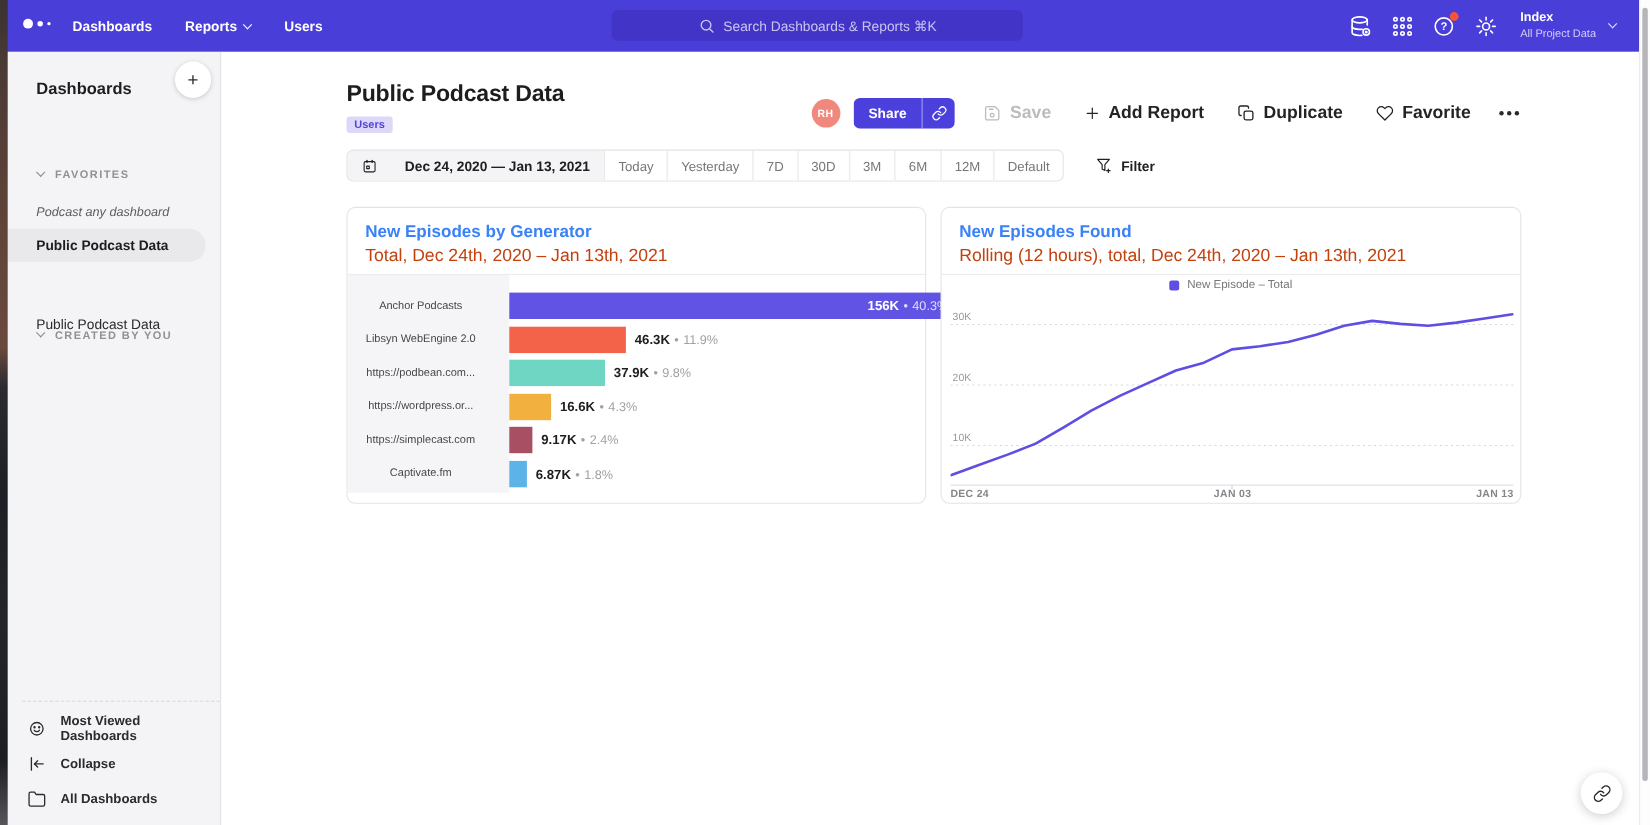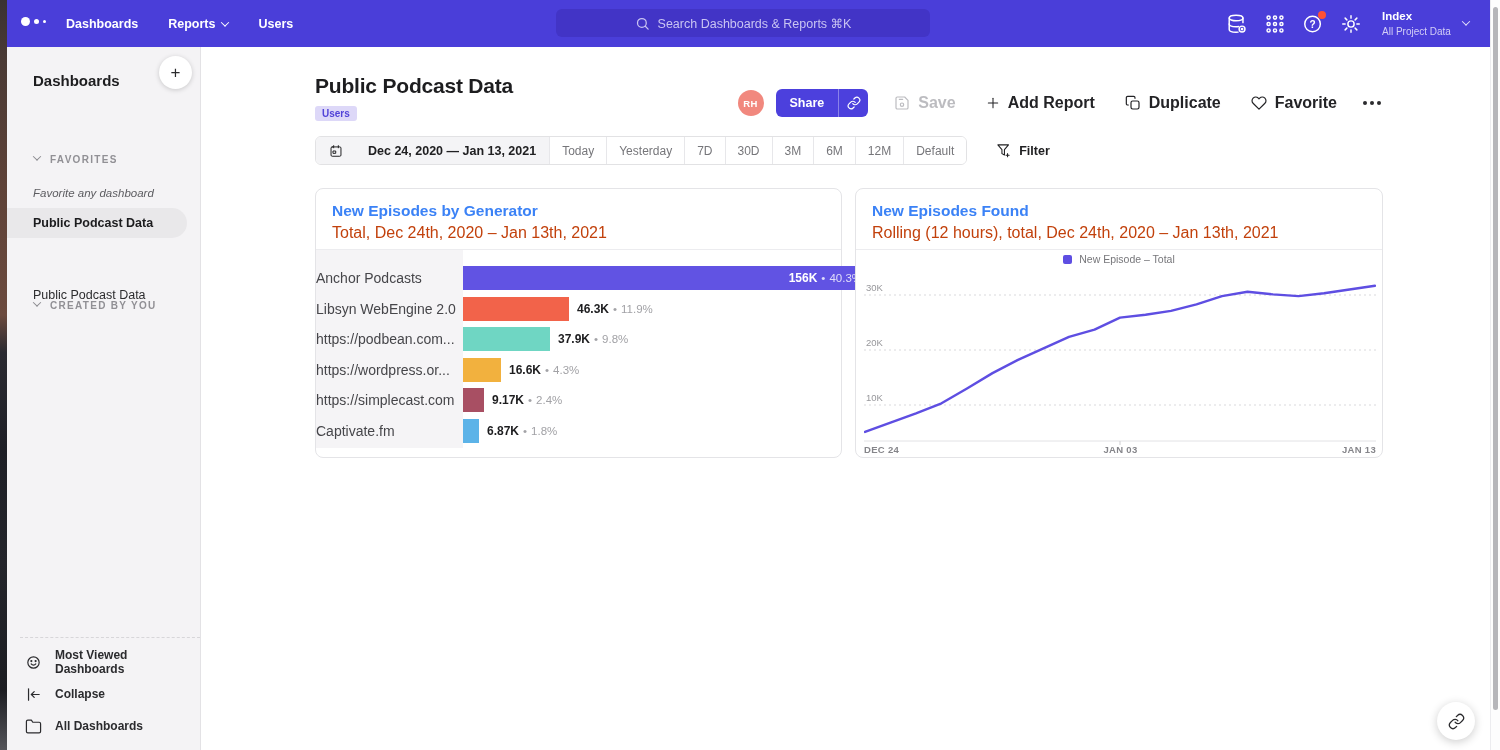--- a/index.html
+++ b/index.html
@@ -83,21 +83,21 @@
   .card2 { left:653px; width:528px; }
   .card-head { padding:13px 16px 0 16px; height:60px; cursor:pointer; }
   .card-title { font-size:15.5px; font-weight:700; color:#3b82f6; }
   .card-sub { font-size:16px; color:#c2410c; margin-top:4px; }
   .card-body { position:absolute; left:0; top:60px; right:0; bottom:0; border-top:1px solid #ececef; }
 
   
   .label-col-bg { position:absolute; left:0; top:0; width:147px; height:198px; background:#f5f4f6; }
   .bar-rows { position:absolute; left:0; top:0; right:0; padding-top:13px; }
   .bar-row { height:30.5px; display:flex; align-items:center; position:relative; }
-  .bar-label { width:147px; flex:none; text-align:left; padding-right:14px; font-size:14px; color:#46464a; white-space:nowrap; overflow:hidden; }
+  .bar-label { width:147px; flex:none; text-align:center; padding-right:14px; font-size:10px; color:#46464a; white-space:nowrap; overflow:hidden; }
   .bar-wrap { flex:1; display:flex; align-items:center; position:relative; }
   .bar { height:24px; flex:none; position:relative; cursor:pointer; }
   .bar-val { margin-left:8px; white-space:nowrap; font-size:12px; font-weight:700; color:#1d1d1f; }
   .bar-val .pct, .bar-val .sep { font-weight:400; font-size:11.5px; color:#a2a2a6; }
   .bar-val .sep { margin:0 4px; }
   .bar > .bar-val { position:absolute; right:9px; top:50%; transform:translateY(-50%); margin:0; color:#fff; }
   .bar > .bar-val .pct, .bar > .bar-val .sep { color:rgba(255,255,255,.8); }
 
   
   .legend { position:absolute; left:0; right:0; top:3px; display:flex; align-items:center; justify-content:center; gap:7px; cursor:pointer; }
@@ -186,21 +186,21 @@
 </div>
 
 <div class="sidebar">
   <div class="sb-title">Dashboards</div>
   <div class="sb-plus">+</div>
 
   <div class="sb-sec" style="top:107px;">
     <span class="chev"></span>
     <span>FAVORITES</span>
   </div>
-  <div class="sb-empty">Favorite any dashboard</div>
+  <div class="sb-empty">Podcast any dashboard</div>
 
   <div class="sb-sec" style="top:176px;">
     <span class="chev"></span>
     <span>RECENTLY VIEWED</span>
   </div>
   <div class="sb-item selected" style="top:161px;">Public Podcast Data</div>
 
   <div class="sb-sec" style="top:253px;">
     <span class="chev"></span>
     <span>CREATED BY YOU</span>

